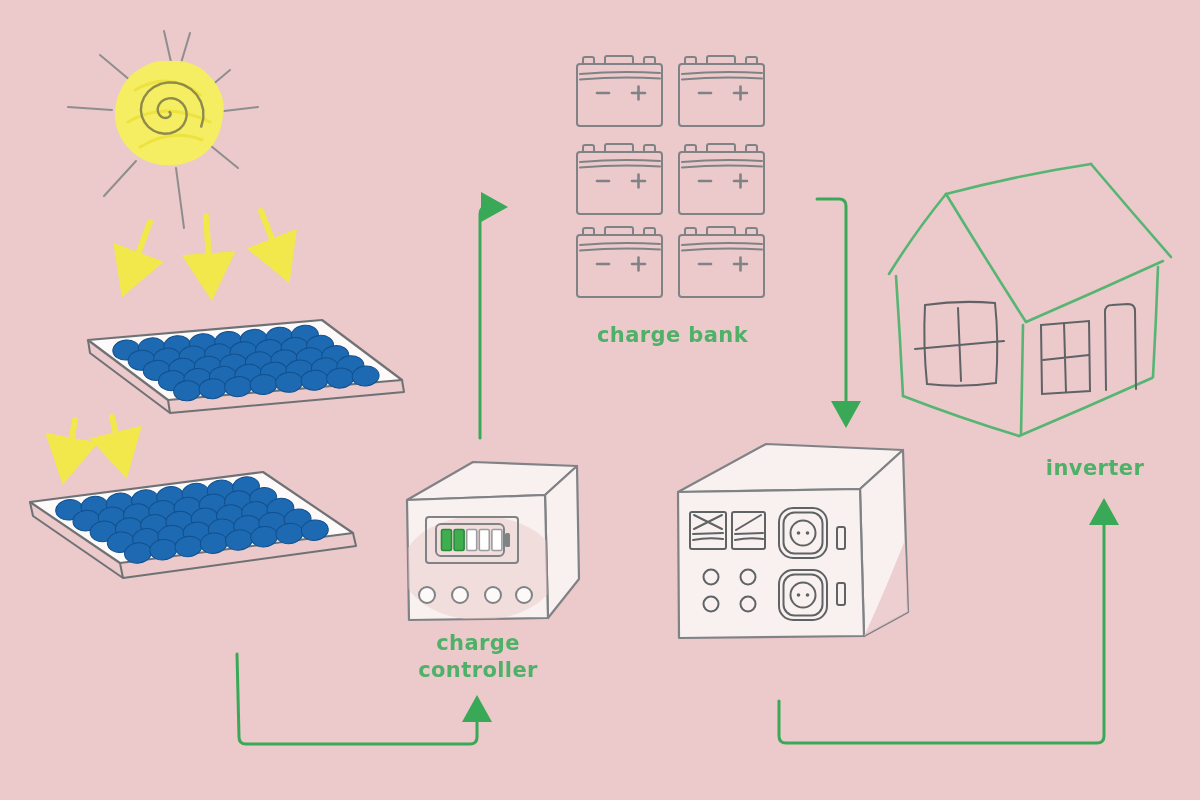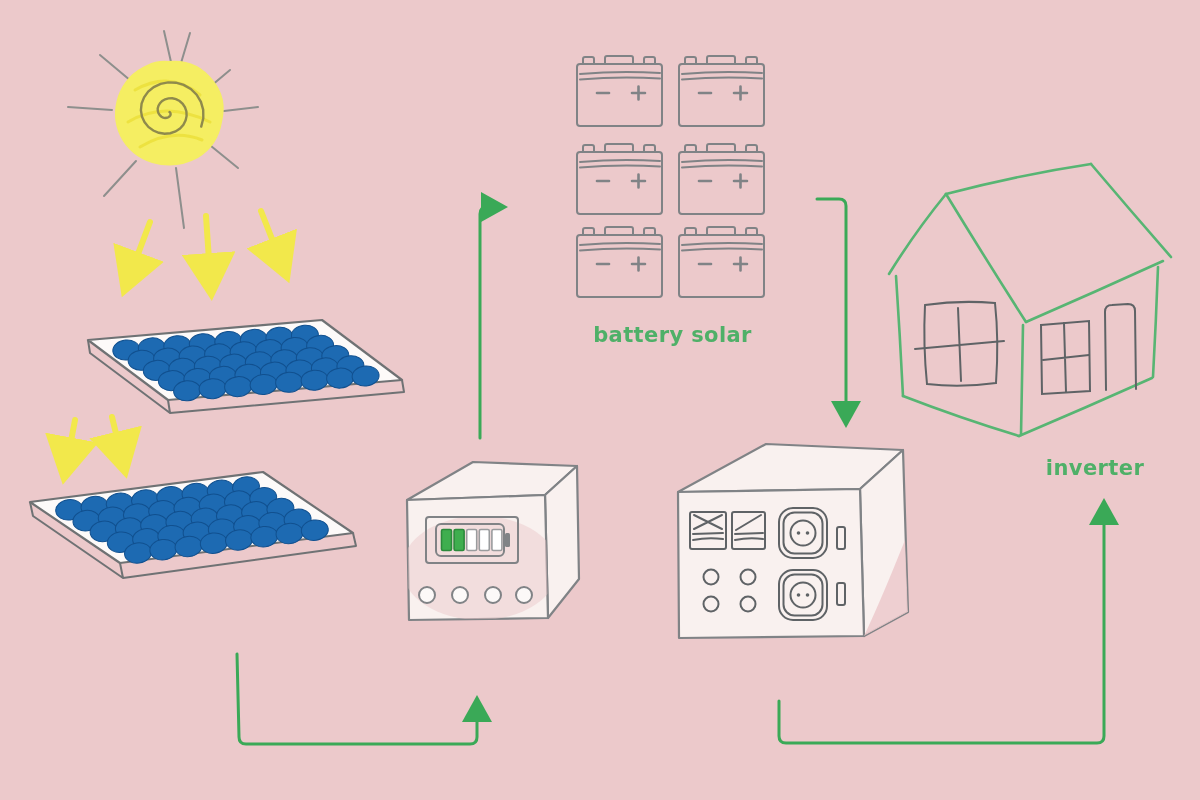--- a/index.html
+++ b/index.html
@@ -269,15 +269,16 @@
         <path class="ln-detail" d="M915,349 L1004,341 M958,308 L961,381"></path>
       </g>
       <g>
         <path class="ln-detail" d="M1041,325 L1089,321 L1090,391 L1042,394 Z"></path>
         <path class="ln-detail" d="M1043,360 L1089,355 M1064,323 L1066,392"></path>
       </g>
       <path class="ln-detail" d="M1106,390 L1105,312 Q1105,305 1112,305 L1128,304 Q1135,304 1135,311 L1136,389"></path>
     </g>
   </svg>
 
-  <div class="diagram-label" style="left:580px;top:322px;width:185px">battery solar</div>
+  <div class="diagram-label" style="left:388px;top:630px;width:180px">charge controller</div>
+  <div class="diagram-label" style="left:580px;top:322px;width:185px">charge bank</div>
   <div class="diagram-label" style="left:1015px;top:455px;width:160px">inverter</div>
 </div>
 
 </body></html>

